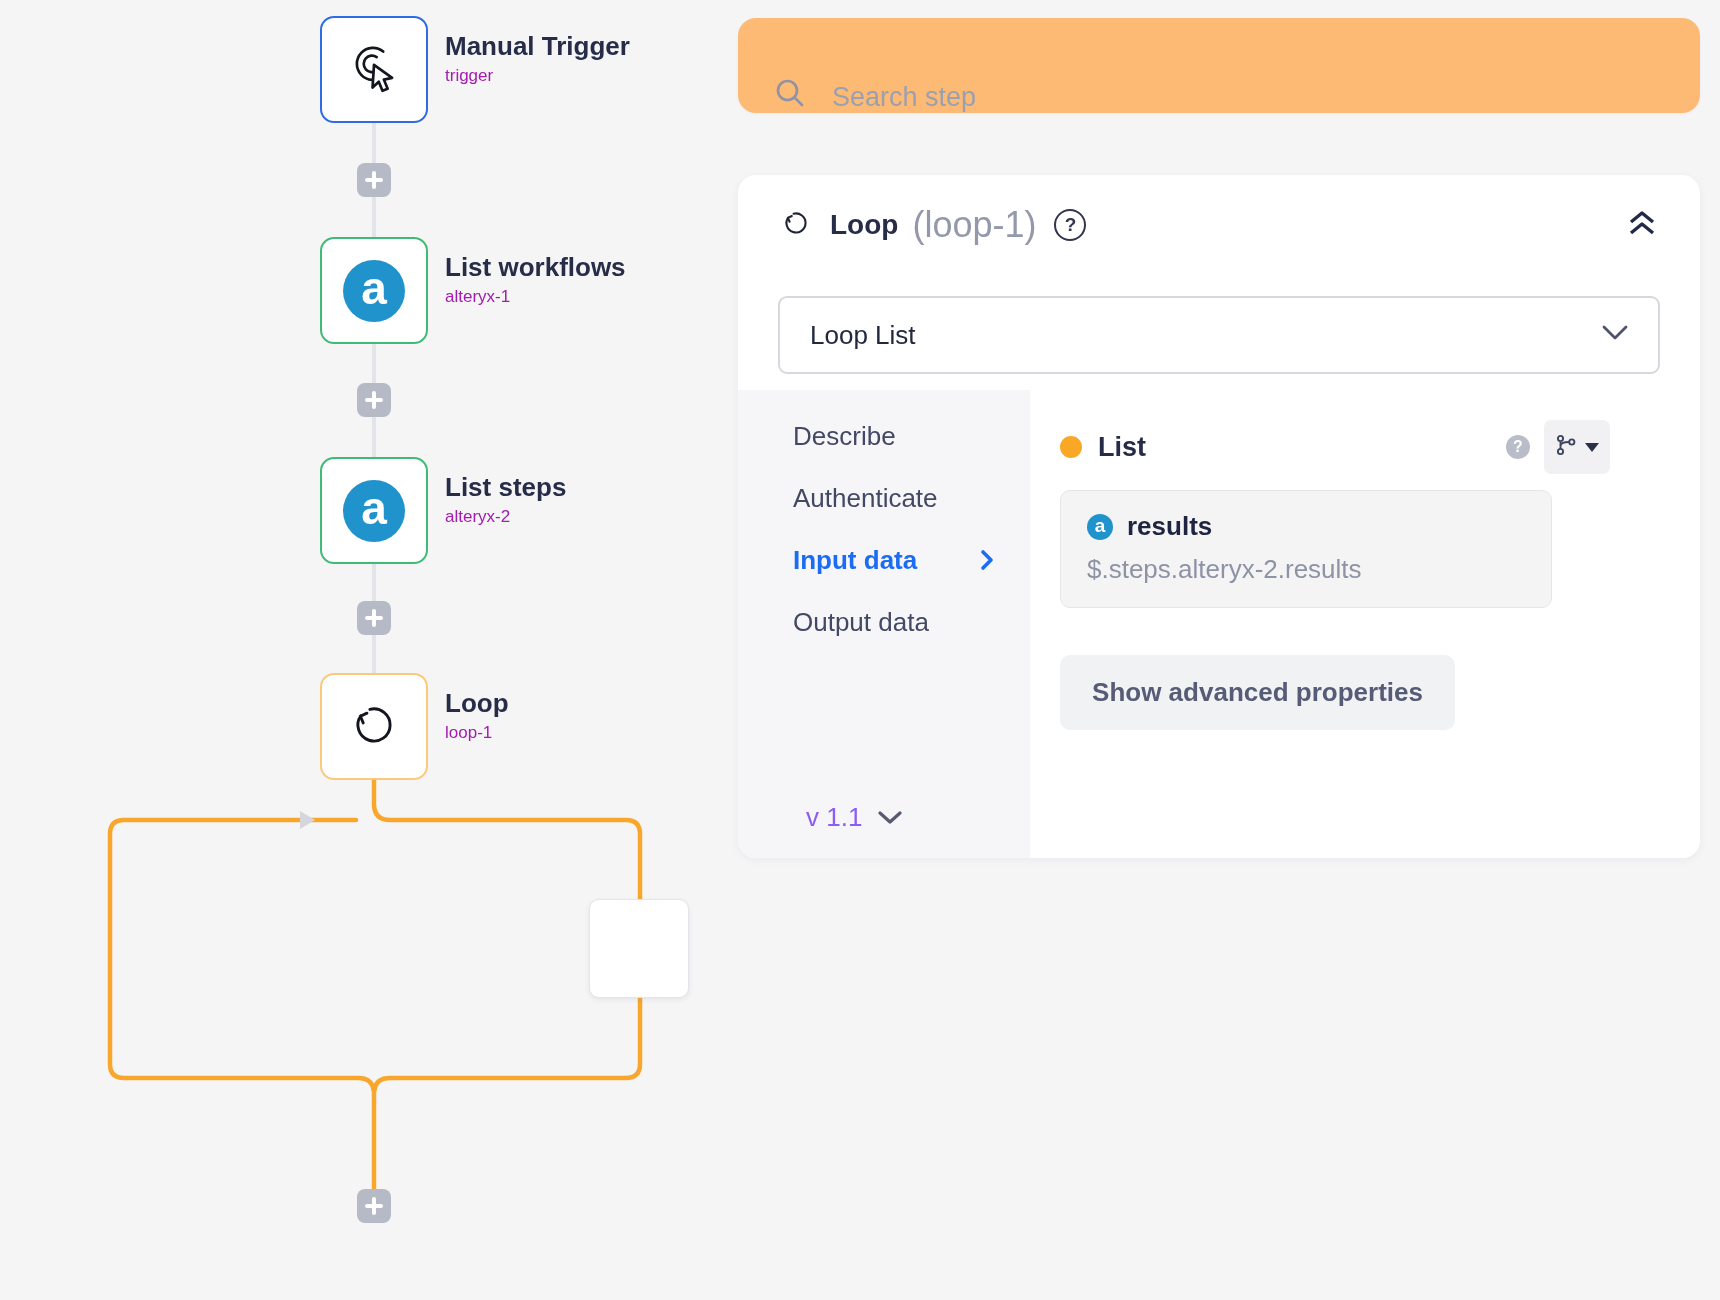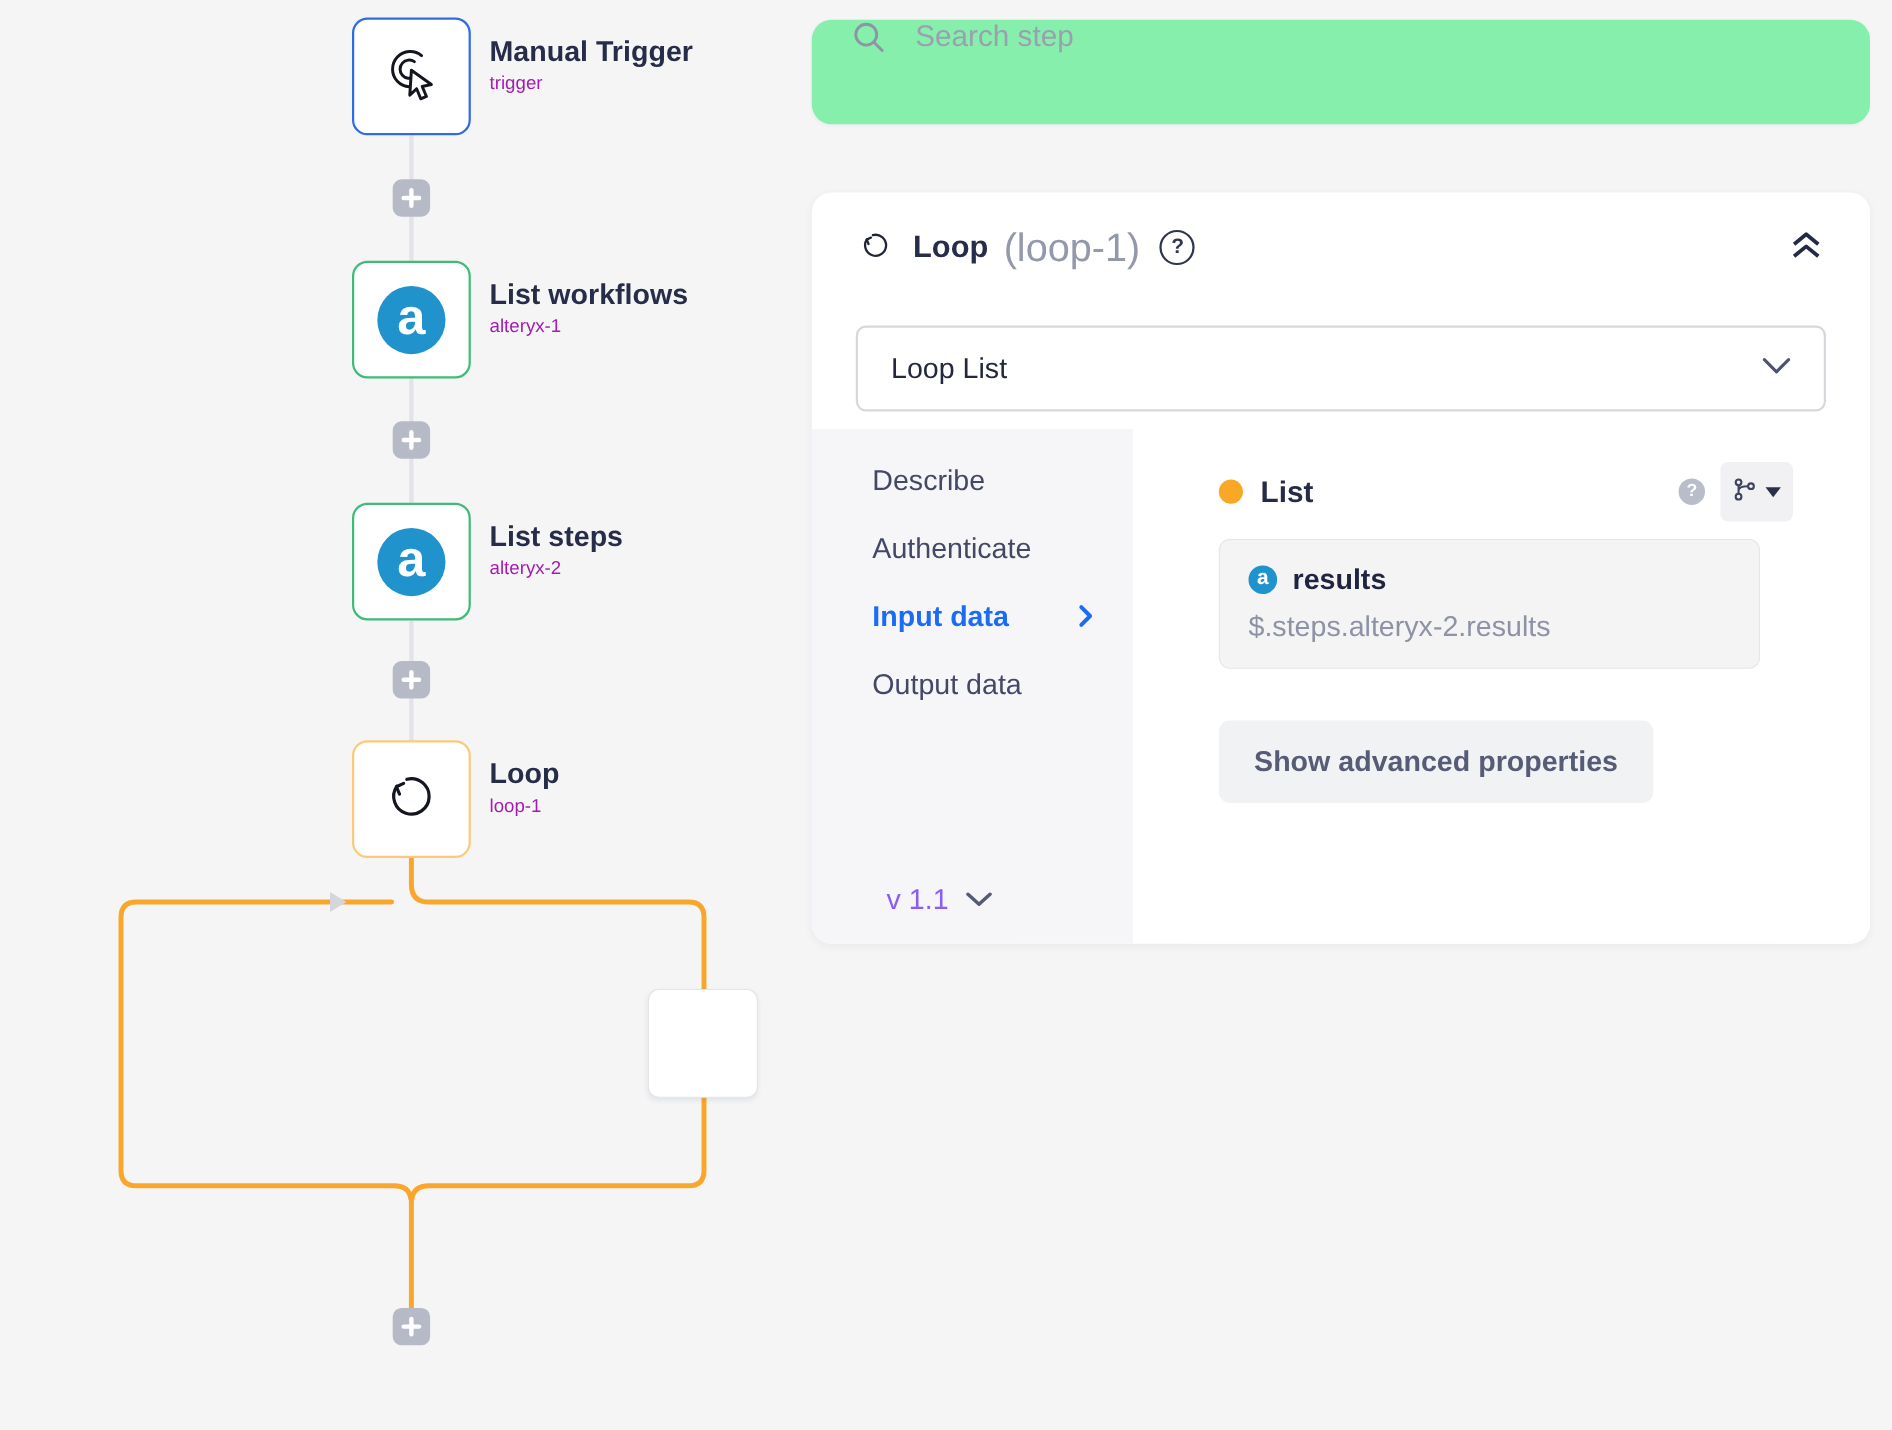--- a/index.html
+++ b/index.html
@@ -37,22 +37,22 @@
   .plus-btn::after  { left:15px; top:8px; width:4px; height:18px; }
   .p1 { top:163px; } .p2 { top:383px; } .p3 { top:601px; } .p4 { top:1189px; }
 
   .loop-svg { position:absolute; left:0; top:760px; width:720px; height:460px; z-index:1; }
 
   .empty-node { position:absolute; left:589px; top:899px; width:100px; height:99px;
                 background:#fff; border:1px solid #e4e5e9; border-radius:10px; z-index:2;
                 box-shadow:0 2px 5px rgba(40,48,80,0.08); }
 
   
-  .search-bar { position:absolute; left:738px; top:18px; width:962px; height:95px; background:#86efac;
-                border-radius:18px; display:flex; align-items:flex-start; padding:0 36px; z-index:2;
+  .search-bar { position:absolute; left:738px; top:18px; width:962px; height:95px; background:#fdba74;
+                border-radius:18px; display:flex; align-items:flex-end; padding:0 36px; z-index:2;
                 box-shadow:0 1px 3px rgba(40,48,80,0.04); }
   .search-input { border:none; outline:none; flex:1; margin-left:26px; font-size:27px; color:#272d49;
                   font-family:"Liberation Sans","DejaVu Sans",sans-serif; background:transparent; }
   .search-input::placeholder { color:#9aa0b0; }
 
   
   .panel { position:absolute; left:738px; top:175px; width:962px; height:683px; background:#fff;
            border-radius:18px; z-index:2; box-shadow:0 2px 8px rgba(40,48,80,0.05); overflow:hidden; }
 
   .panel-header { display:flex; align-items:center; height:72px; padding:28px 42px 0 42px; }
@@ -62,32 +62,32 @@
                   display:flex; align-items:center; justify-content:center; margin-left:18px;
                   font-size:19px; font-weight:bold; color:#30364f; }
   .collapse-icon { margin-left:auto; }
 
   .op-dropdown { position:absolute; left:40px; top:121px; width:882px; height:78px;
                  border:2px solid #d6d8dd; border-radius:9px; display:flex; align-items:center;
                  padding:0 30px; background:#fff; }
   .op-value { font-size:26px; color:#23283f; }
   .op-chevron { margin-left:auto; }
 
-  .panel-body { position:absolute; left:0; top:215px; width:962px; height:468px; display:flex;gap:48px; }
+  .panel-body { position:absolute; left:0; top:215px; width:962px; height:468px; display:flex; }
 
   .tabs-col { width:292px; background:#f6f6f8; position:relative; padding:28px 0 0 55px; }
   .tab-item { font-size:26px; color:#434965; line-height:36px; margin-bottom:26px; cursor:pointer;
               display:flex; align-items:center; padding-right:36px; }
   .tab-item.active { color:#1b6cf2; font-weight:bold; }
   .tab-arrow { margin-left:auto; display:flex; }
   .version-row { position:absolute; left:68px; bottom:25px; display:flex; align-items:center; }
   .version-label { font-size:26px; color:#8b5cf6; }
   .version-chevron { margin-left:16px; display:flex; }
 
-  .content-col { flex:1; background:#fff; padding:30px 70px 0 30px; }
+  .content-col { flex:1; background:#fff; padding:30px 90px 0 30px; }
   .field-row { display:flex; align-items:center; height:54px; }
   .req-dot { width:22px; height:22px; border-radius:50%; background:#f9a825; }
   .field-label { font-size:27px; font-weight:bold; color:#262c47; margin-left:16px; }
   .field-actions { margin-left:auto; display:flex; align-items:center; }
   .help-filled { width:24px; height:24px; border-radius:50%; background:#b9bdc9; color:#fff;
                  font-size:16px; font-weight:bold; display:flex; align-items:center; justify-content:center; }
   .branch-btn { margin-left:14px; width:66px; height:54px; background:#f1f1f3; border-radius:7px;
                 display:flex; align-items:center; justify-content:center; gap:8px; }
   .tri-down { width:0; height:0; border-left:7px solid transparent; border-right:7px solid transparent;
               border-top:9px solid #2b3049; }

